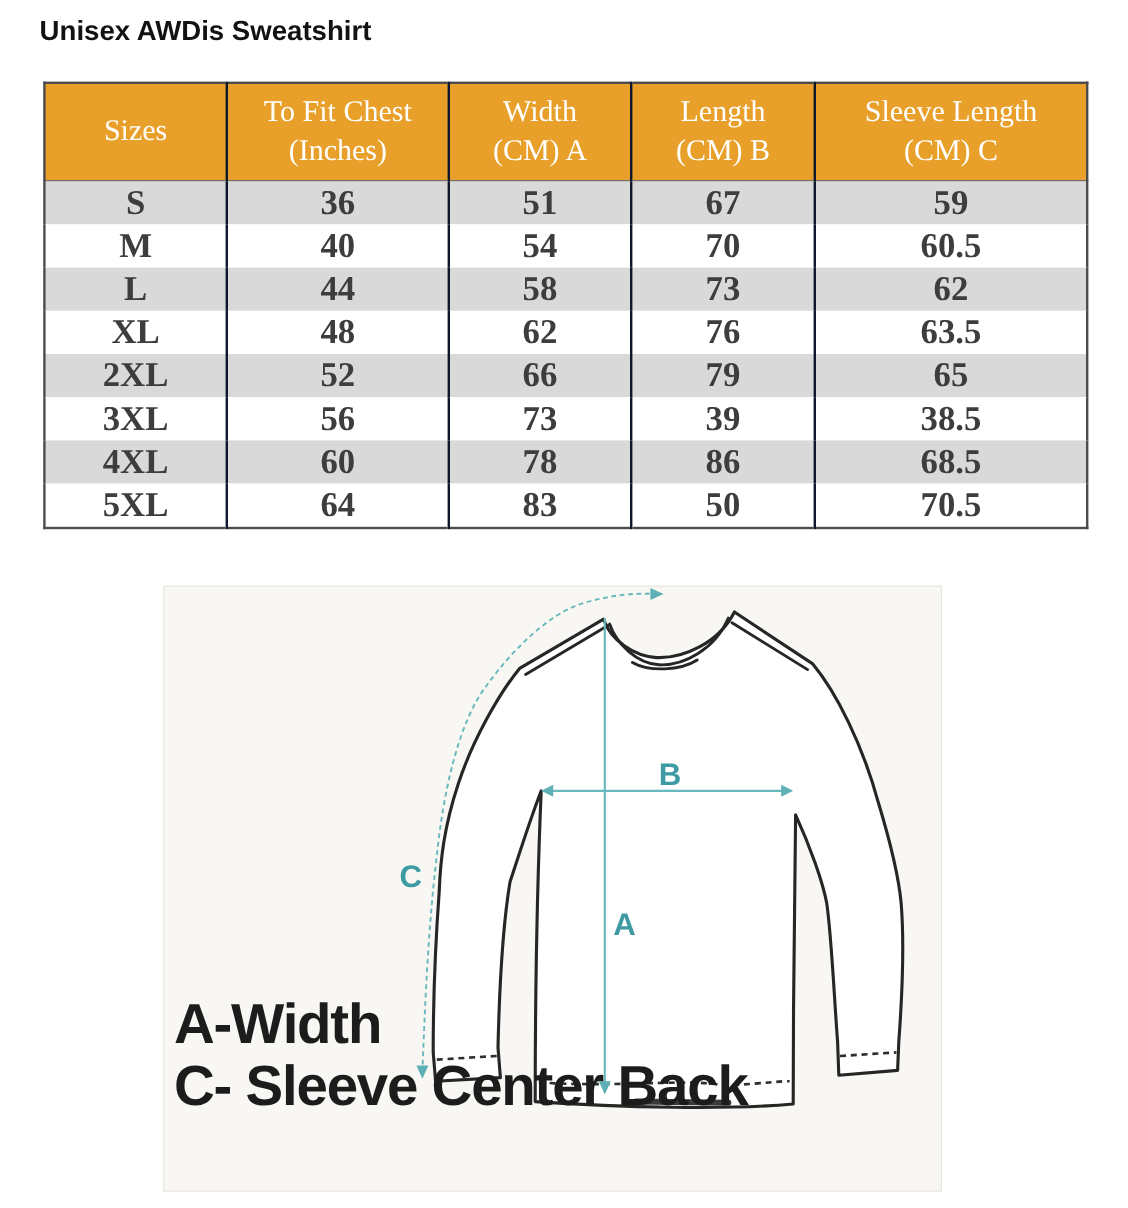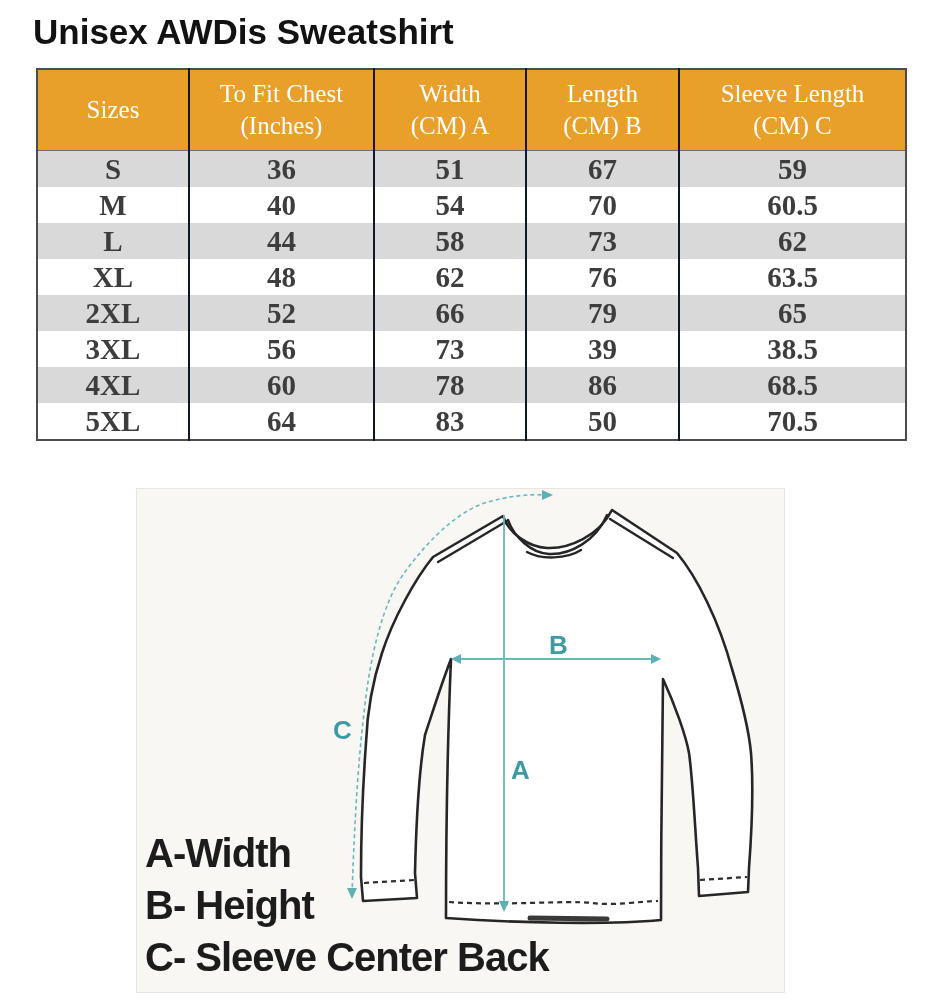--- a/index.html
+++ b/index.html
@@ -1,20 +1,20 @@
 <!DOCTYPE html>
 <html><head>
 <meta charset="utf-8">
 <style>
   html,body{margin:0;padding:0;background:#ffffff;}
   .page{position:relative;width:940px;height:1007px;background:#ffffff;
         font-family:"Liberation Sans",sans-serif;overflow:hidden;}
 
   
-  .page-title{position:absolute;left:33px;top:12px;font-size:35px;font-weight:bold;
+  .page-title{position:absolute;left:33px;top:12px;font-size:23px;font-weight:bold;
               color:#121212;letter-spacing:0;}
 
   
   table.size-table{position:absolute;left:36px;top:68px;border-collapse:collapse;
                    table-layout:fixed;border:2px solid #4c4c4c;font-family:Liberation Serif, serif;}
   .size-table th{background:#E8A02A;color:#ffffff;font-weight:normal;font-size:25px;
                  height:80px;border-bottom:1px solid #6e6e6e;padding:0;text-align:center;
                  vertical-align:middle;}
   .size-table th,.size-table td{border-left:2px solid #0f172a;}
   .size-table th:first-child,.size-table td:first-child{border-left:none;}
@@ -22,21 +22,21 @@
                  line-height:36px;text-align:center;vertical-align:middle;padding:0;}
   .size-table tbody tr:nth-child(odd){background:#d9d9d9;}
   .size-table tbody tr:nth-child(even){background:#ffffff;}
   .th-line{line-height:1.28;}
 
   
   .diagram{position:absolute;left:136px;top:488px;width:649px;height:505px;
            background:#f8f7f4;border:1px solid #e8e5e0;box-sizing:border-box;}
   .diagram svg{position:absolute;left:0;top:0;}
   .legend{position:absolute;left:8px;top:338px;}
-  .legend-line{font-size:40px;font-weight:bold;color:#1c1c1c;letter-spacing:-1px;
+  .legend-line{font-size:47px;font-weight:bold;color:#1c1c1c;letter-spacing:-1px;
                line-height:52px;white-space:nowrap;}
   .mlabel{font-family:"Liberation Sans",sans-serif;font-size:26px;font-weight:bold;
           fill:#3f9ba3;}
 </style>
 </head>
 <body>
 
 <div class="page">
 
   <div class="page-title">Unisex AWDis Sweatshirt</div>
@@ -182,18 +182,17 @@
         <polygon points="210,399 220,399 215,410" fill="#5fb0b5"></polygon>
         <polygon points="405,1 405,11 416,6" fill="#5fb0b5"></polygon>
         <text class="mlabel" x="374" y="290">A</text>
         <text class="mlabel" x="412" y="165">B</text>
         <text class="mlabel" x="196" y="250">C</text>
       </g>
     </svg>
 
     <div class="legend">
       <div class="legend-line">A-Width</div>
-      <div class="legend-line">B- Height</div>
       <div class="legend-line">C- Sleeve Center Back</div>
     </div>
   </div>
 
 </div>
 
 </body></html>

